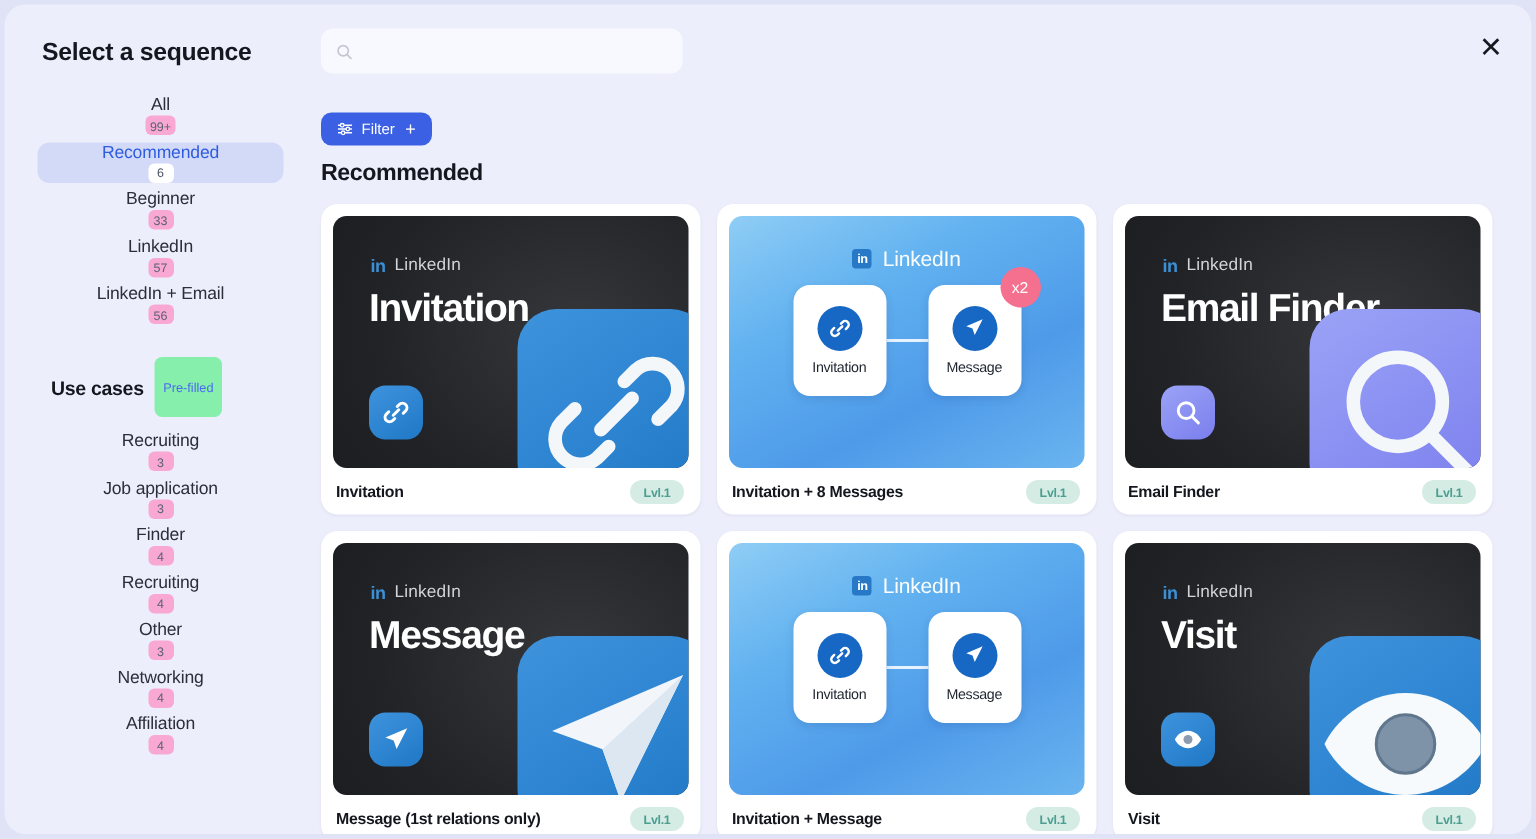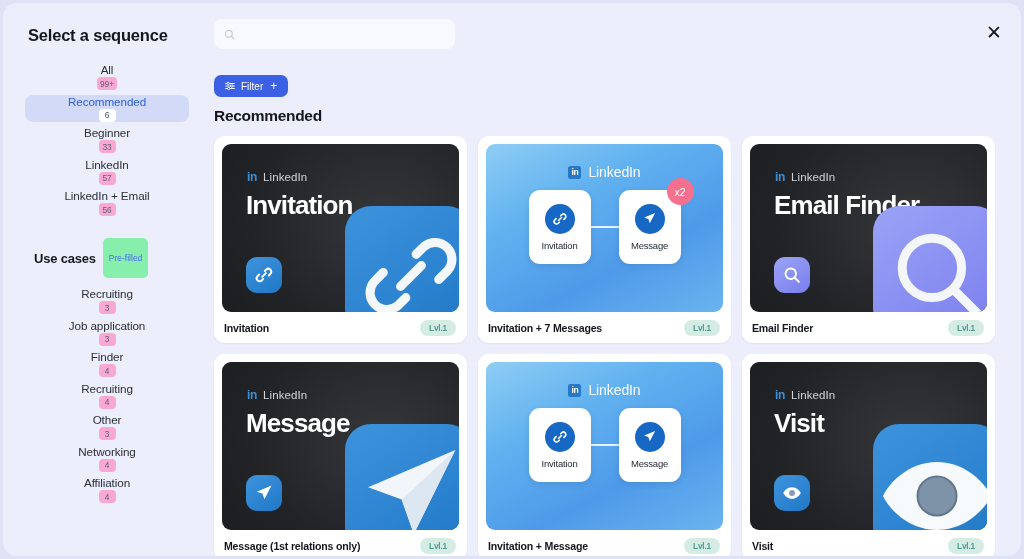--- a/index.html
+++ b/index.html
@@ -354,21 +354,21 @@
                   <svg width="15" height="15" viewBox="0 0 24 24">
                     <path d="M21 3 3.5 10.4l6.6 2.3 2.4 6.9L21 3z" fill="#ffffff"></path>
                   </svg>
                 </span>
                 <span class="flow-label">Message</span>
                 <span class="x-badge">x2</span>
               </div>
             </div>
           </div>
           <div class="card-foot">
-            <span class="card-name">Invitation + 7 Messages</span>
+            <span class="card-name">Invitation + 8 Messages</span>
             <span class="lvl-badge">Lvl.1</span>
           </div>
         </article>
         <article class="card">
           <div class="thumb dark">
             <div class="li-row">
               <span class="li-mark">in</span>
               <span class="li-text">LinkedIn</span>
             </div>
             <div class="big-title">Email Finder</div>

